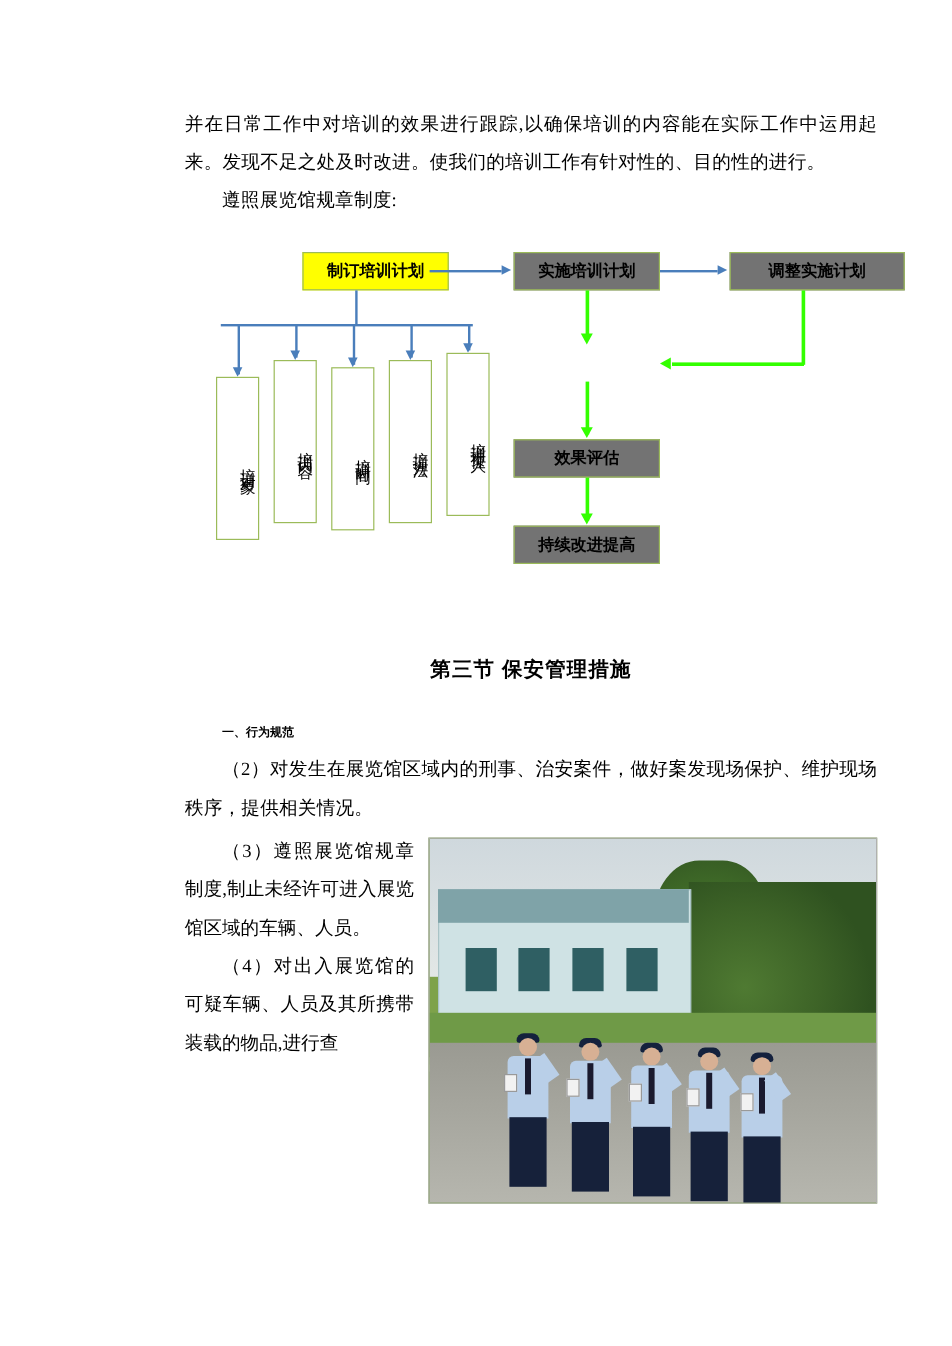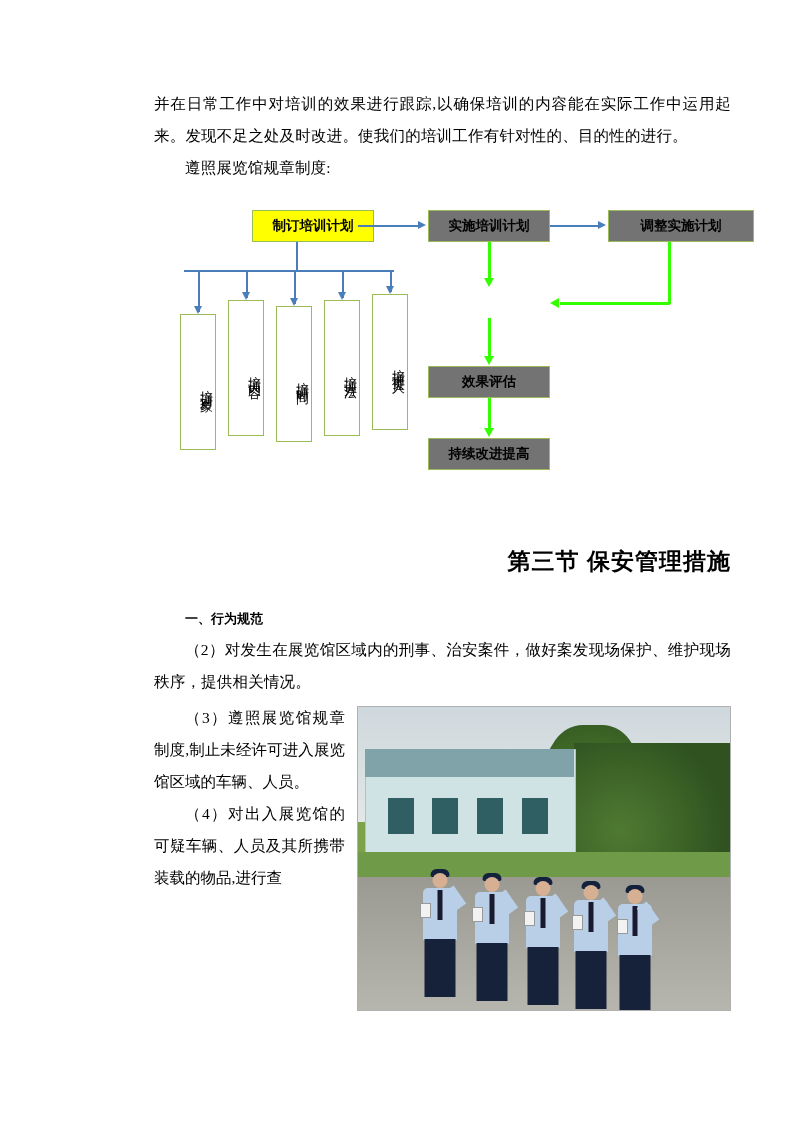--- a/index.html
+++ b/index.html
@@ -96,29 +96,29 @@
   }
   .arrow-left-green {
     border-top: 5px solid transparent;
     border-bottom: 5px solid transparent;
     border-right: 9px solid #33ff00;
   }
 
   
   h2.section-title {
     font-family: "Liberation Sans", "DejaVu Sans", sans-serif;
-    font-size: 23px;
+    font-size: 17px;
     font-weight: bold;
-    text-align: right;
+    text-align: center;
     margin: 56px 0 0 0;
     letter-spacing: 1px;
   }
   h3.sub-heading {
     font-family: "Liberation Sans", "DejaVu Sans", sans-serif;
-    font-size: 13px;
+    font-size: 10px;
     font-weight: bold;
     margin: 0;
     line-height: 31px;
     text-indent: 31px;
   }
   .after-title { height: 26px; }
 
   
   .photo-block {
     position: relative;

